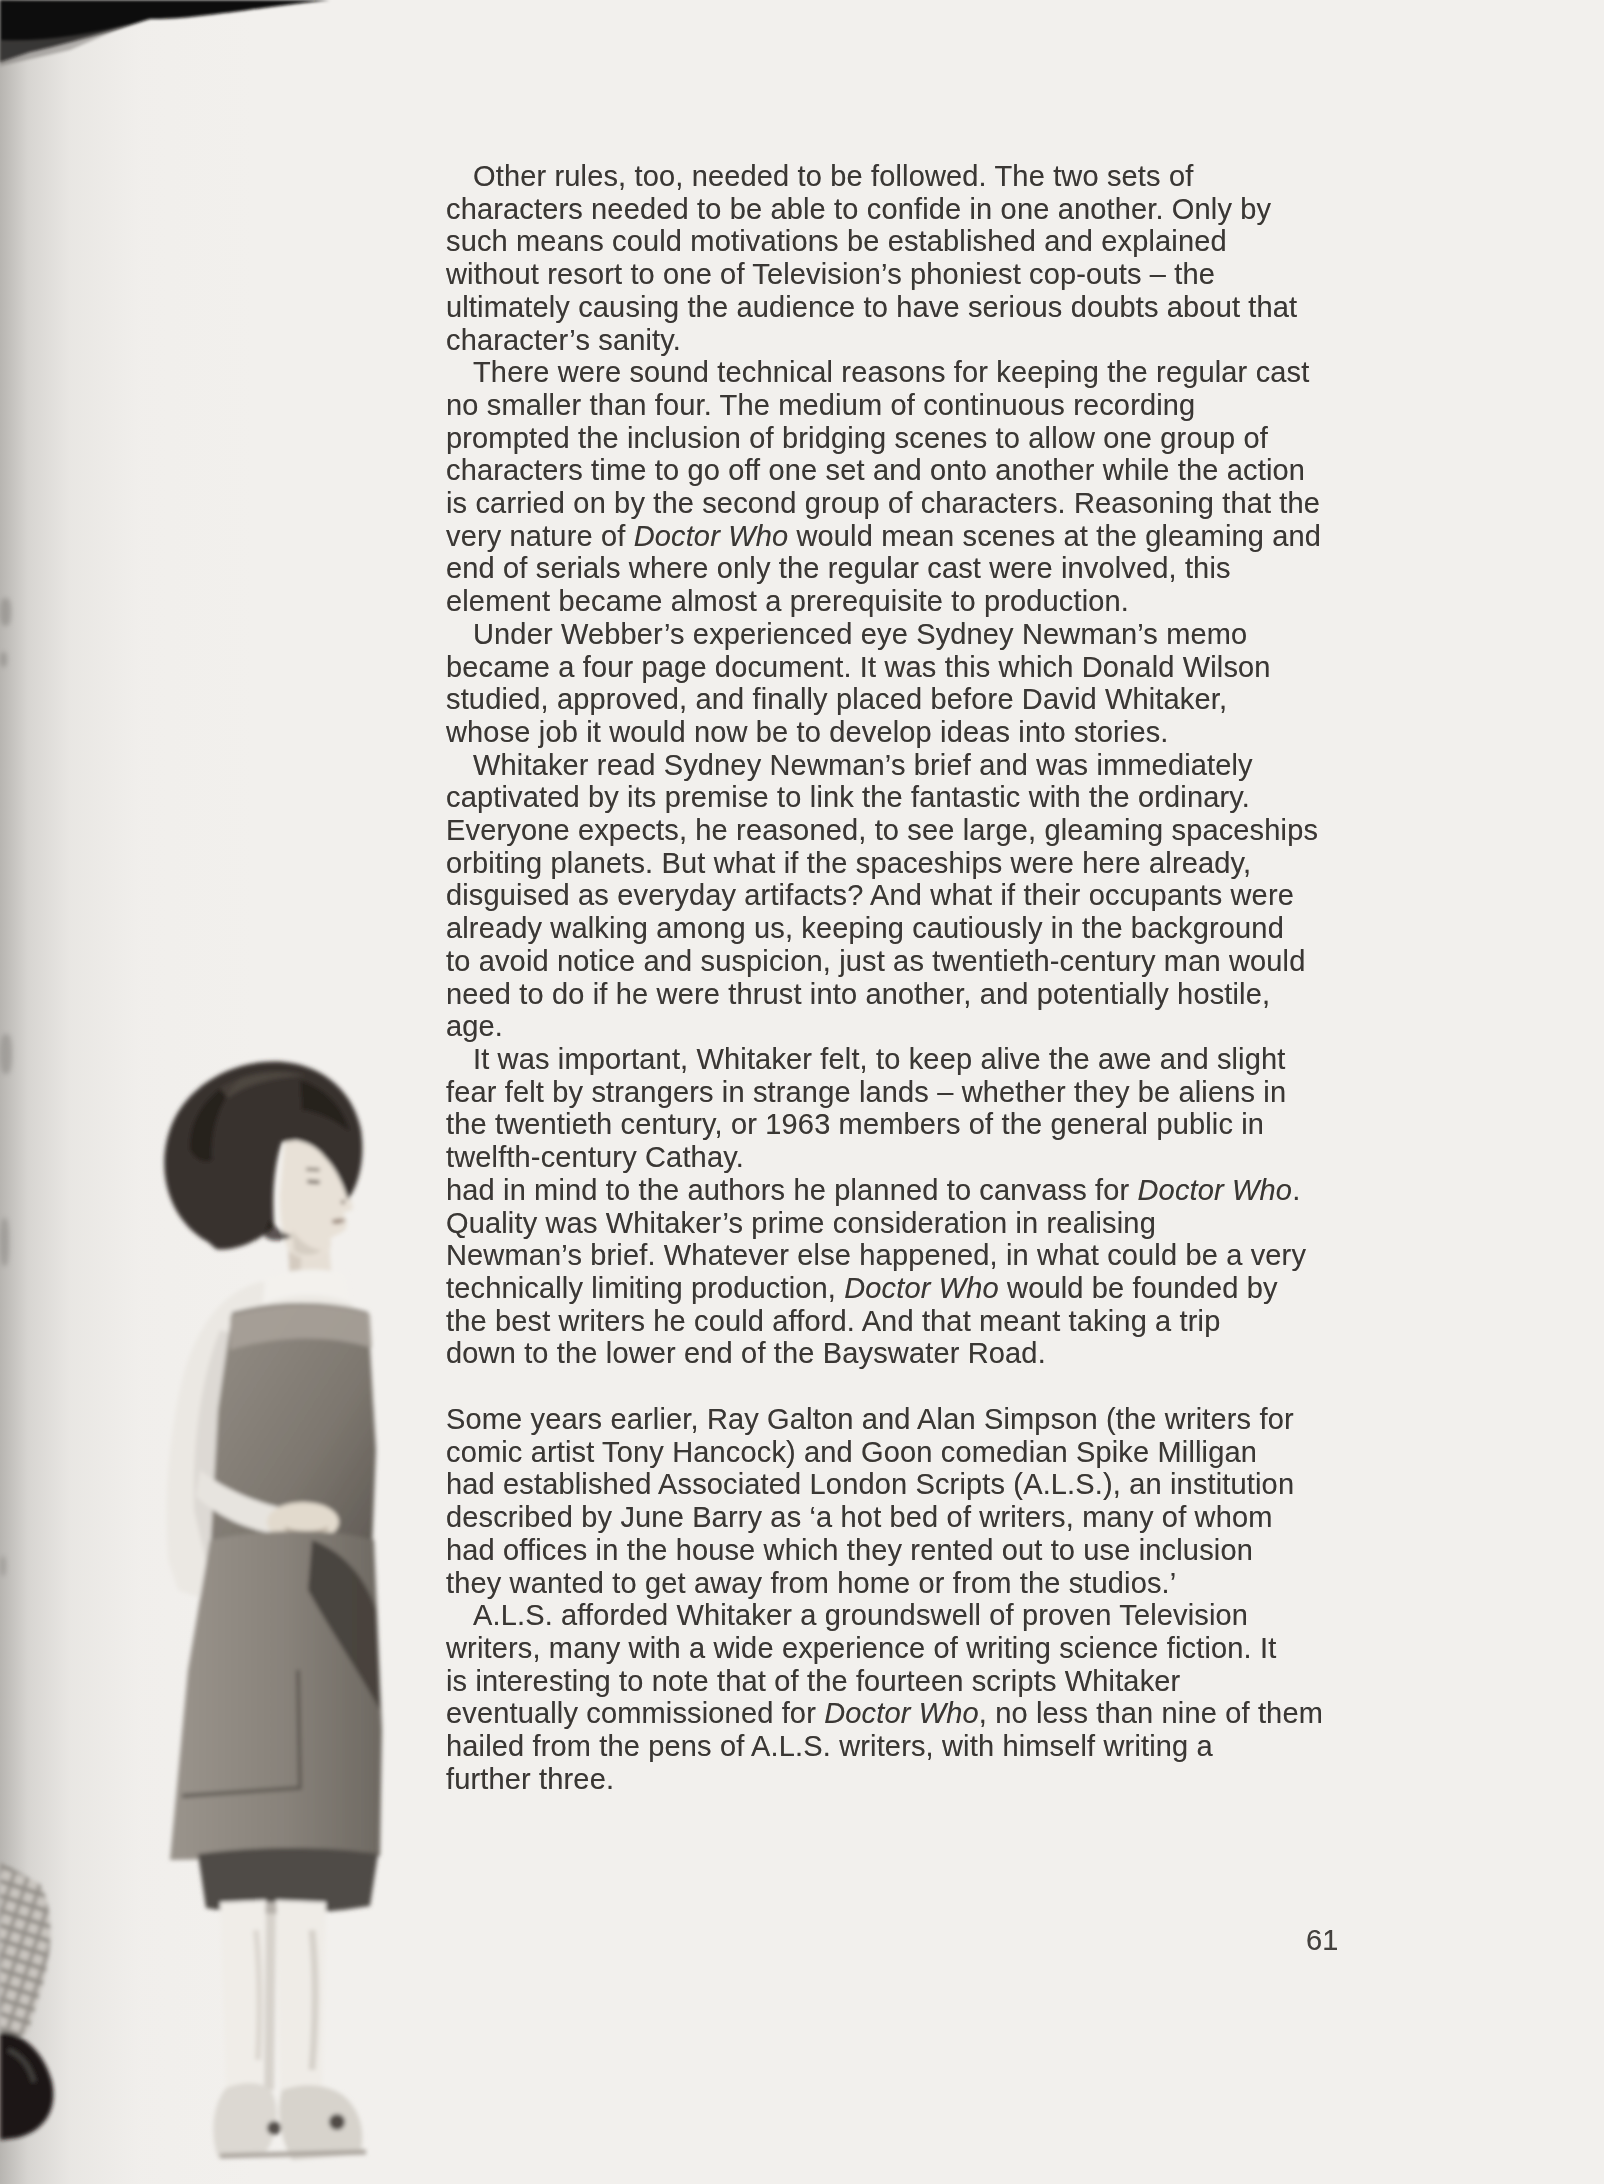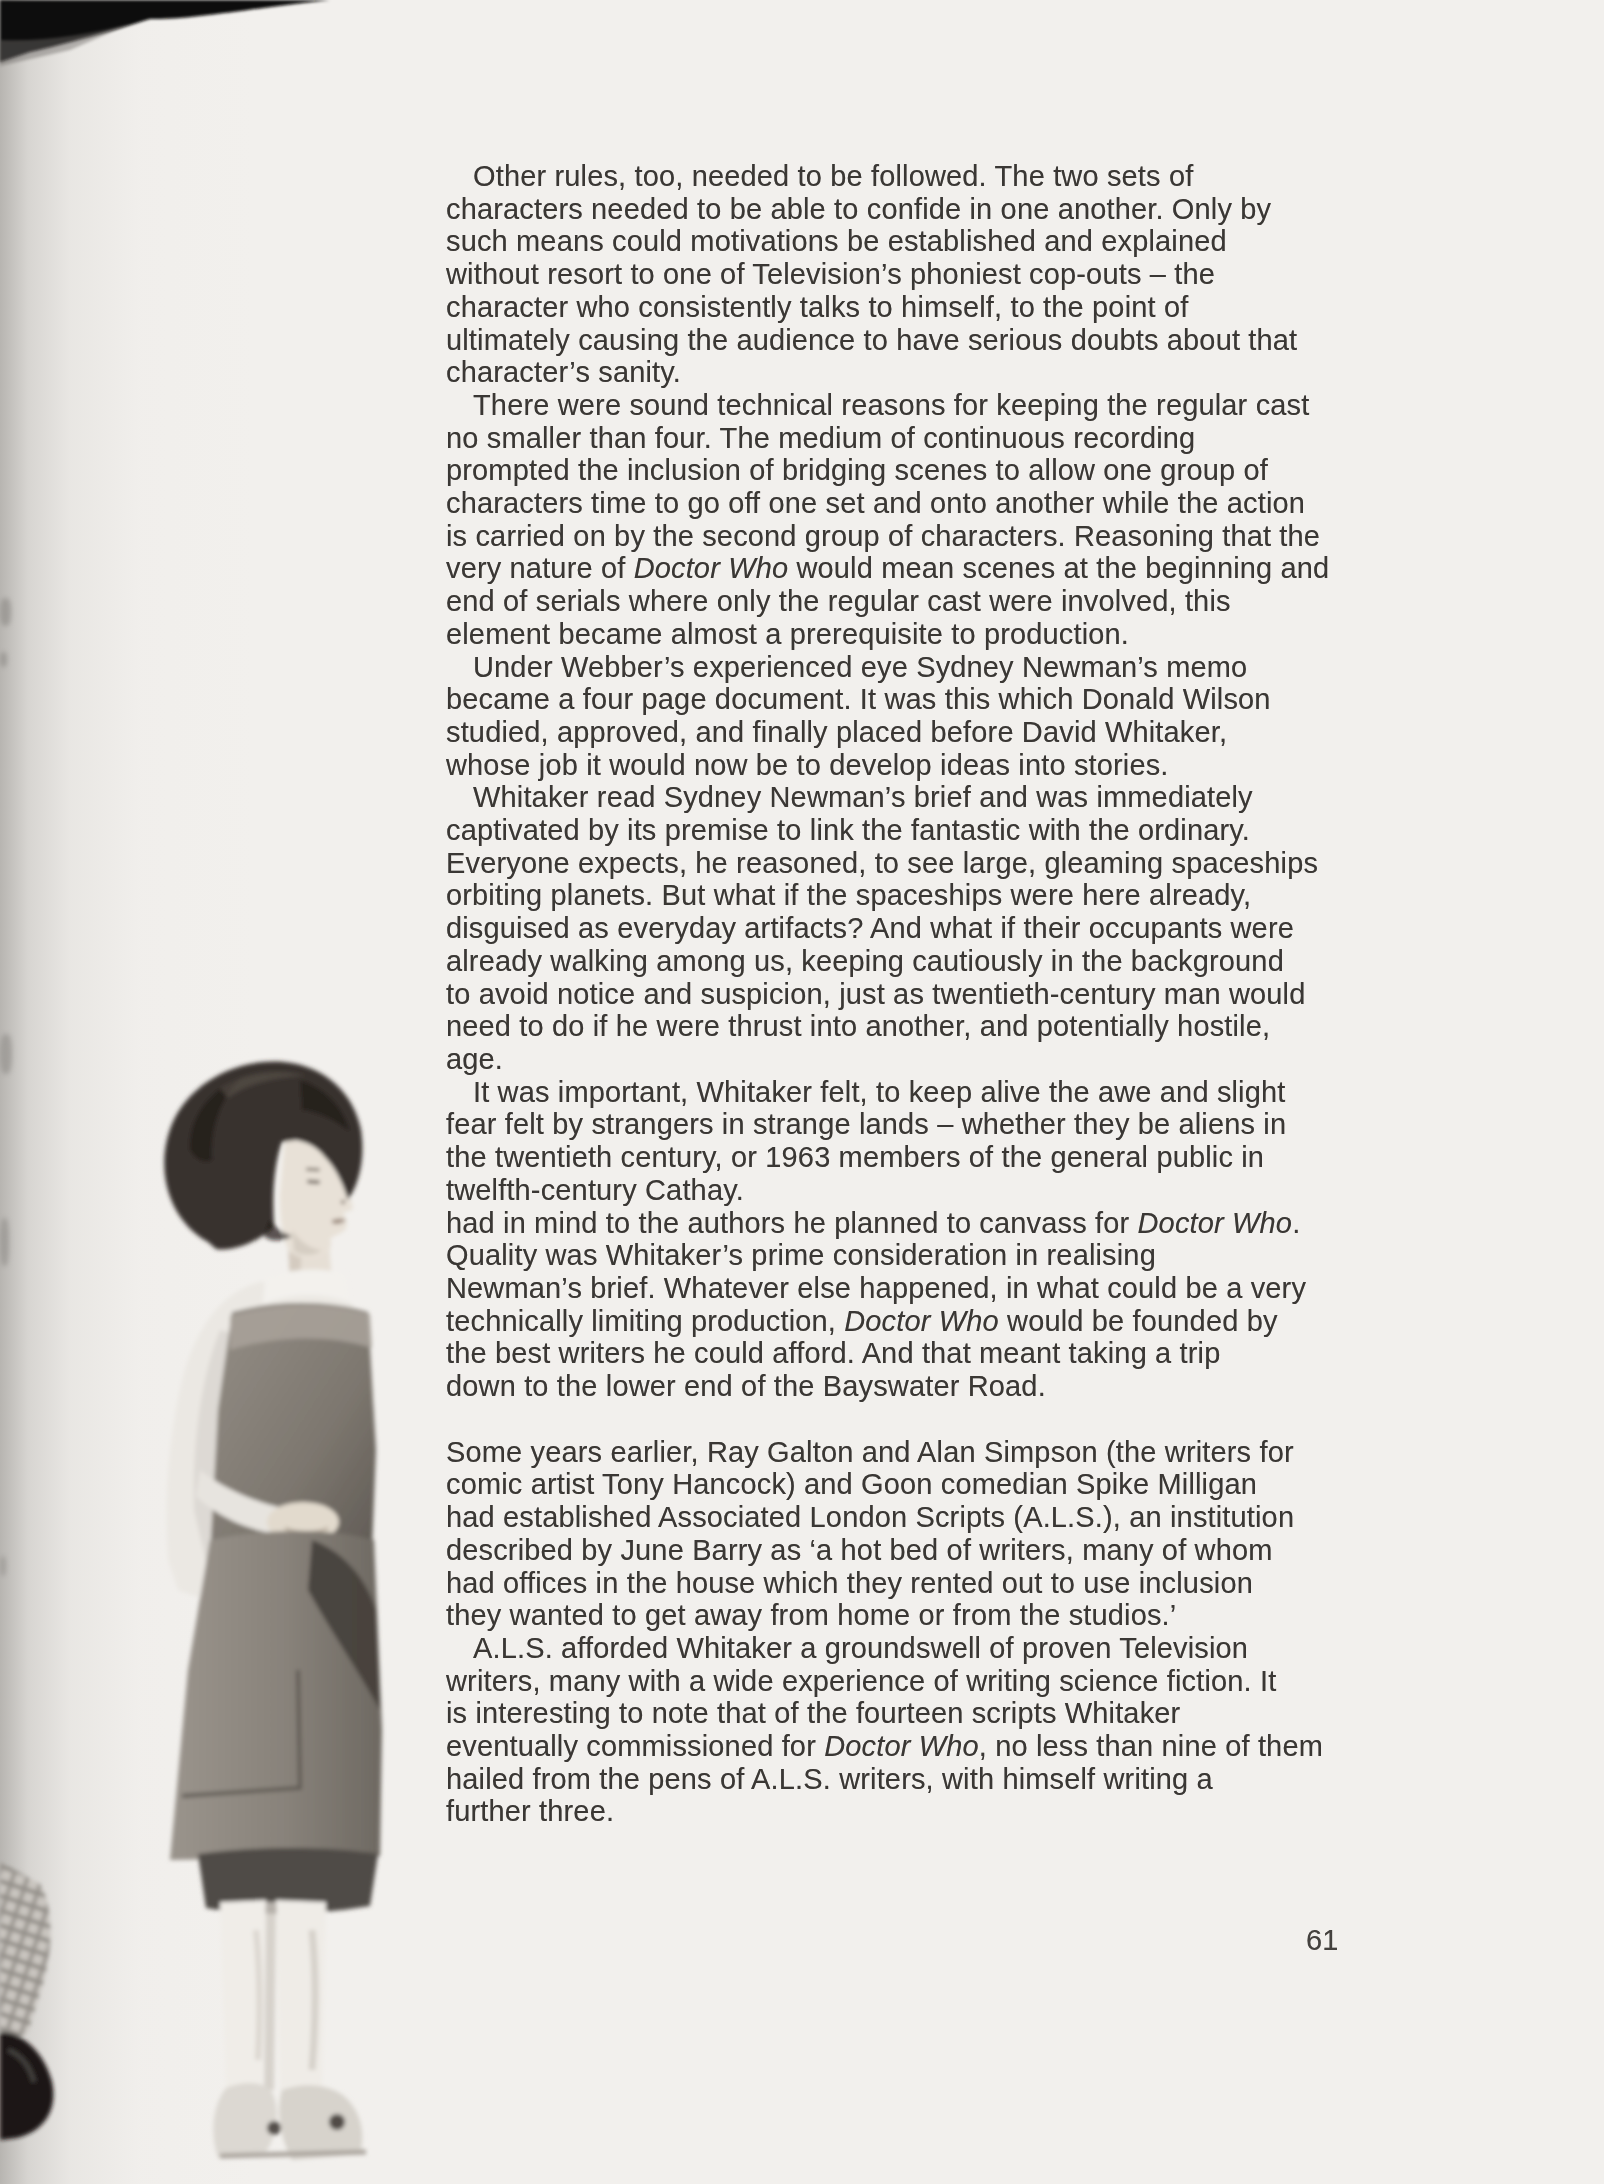--- a/index.html
+++ b/index.html
@@ -161,31 +161,30 @@
       <path d="M8,230 C20,234 30,246 34,262" stroke="#4c4946" stroke-width="5" fill="none" opacity="0.8"></path>
     </g>
   </svg>
 
   <div class="textblock">
       <div class="para">
         <div class="line indent"><span>Other rules, too, needed to be followed. The two sets of</span></div>
         <div class="line"><span>characters needed to be able to confide in one another. Only by</span></div>
         <div class="line"><span>such means could motivations be established and explained</span></div>
         <div class="line"><span>without resort to one of Television’s phoniest cop-outs – the</span></div>
-        <div class="line"><span>character who consistently talks to himself, to the point of</span></div>
         <div class="line"><span>ultimately causing the audience to have serious doubts about that</span></div>
         <div class="line"><span>character’s sanity.</span></div>
       </div>
       <div class="para">
         <div class="line indent"><span>There were sound technical reasons for keeping the regular cast</span></div>
         <div class="line"><span>no smaller than four. The medium of continuous recording</span></div>
         <div class="line"><span>prompted the inclusion of bridging scenes to allow one group of</span></div>
         <div class="line"><span>characters time to go off one set and onto another while the action</span></div>
         <div class="line"><span>is carried on by the second group of characters. Reasoning that the</span></div>
-        <div class="line"><span>very nature of </span><span class="it">Doctor Who</span><span> would mean scenes at the beginning and</span></div>
+        <div class="line"><span>very nature of </span><span class="it">Doctor Who</span><span> would mean scenes at the gleaming and</span></div>
         <div class="line"><span>end of serials where only the regular cast were involved, this</span></div>
         <div class="line"><span>element became almost a prerequisite to production.</span></div>
       </div>
       <div class="para">
         <div class="line indent"><span>Under Webber’s experienced eye Sydney Newman’s memo</span></div>
         <div class="line"><span>became a four page document. It was this which Donald Wilson</span></div>
         <div class="line"><span>studied, approved, and finally placed before David Whitaker,</span></div>
         <div class="line"><span>whose job it would now be to develop ideas into stories.</span></div>
       </div>
       <div class="para">

